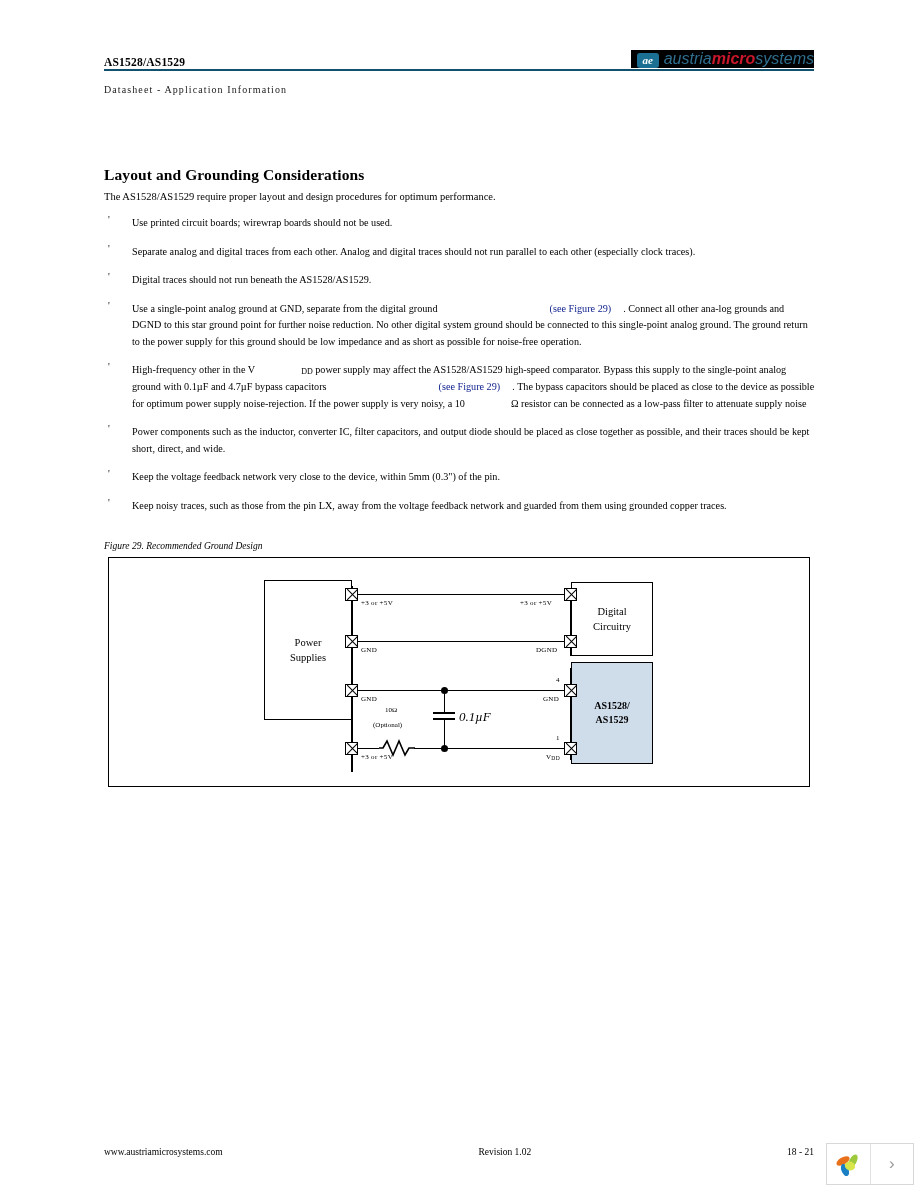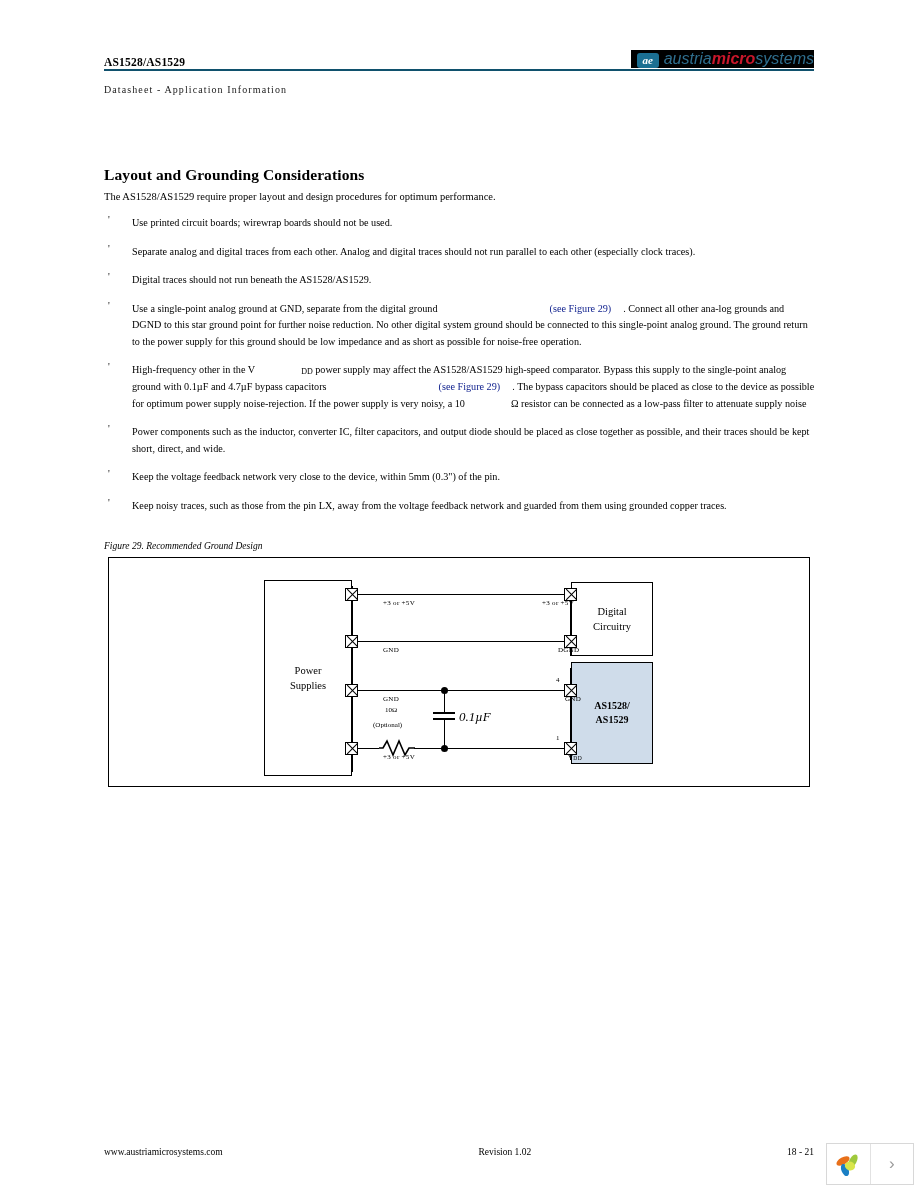--- a/index.html
+++ b/index.html
@@ -160,21 +160,21 @@
     flex-direction: column;
     align-items: center;
     justify-content: center;
     font-size: 10.5px;
     line-height: 1.45;
   }
   #block-power {
     left: 155px;
     top: 22px;
     width: 88px;
-    height: 196px;
+    height: 140px;
   }
   #block-digital {
     left: 462px;
     top: 24px;
     width: 82px;
     height: 74px;
   }
   #block-ic {
     left: 462px;
     top: 104px;
@@ -219,21 +219,20 @@
     width: 7px;
     height: 7px;
     border-radius: 50%;
     background: #000000;
   }
   .wire-label {
     position: absolute;
     font-size: 7px;
     letter-spacing: 0.3px;
     white-space: nowrap;
-    margin-left: 22px;
   }
   .pin-num {
     position: absolute;
     font-size: 7px;
   }
   .cap-plate {
     position: absolute;
     height: 1.6px;
     width: 22px;
     background: #000000;

